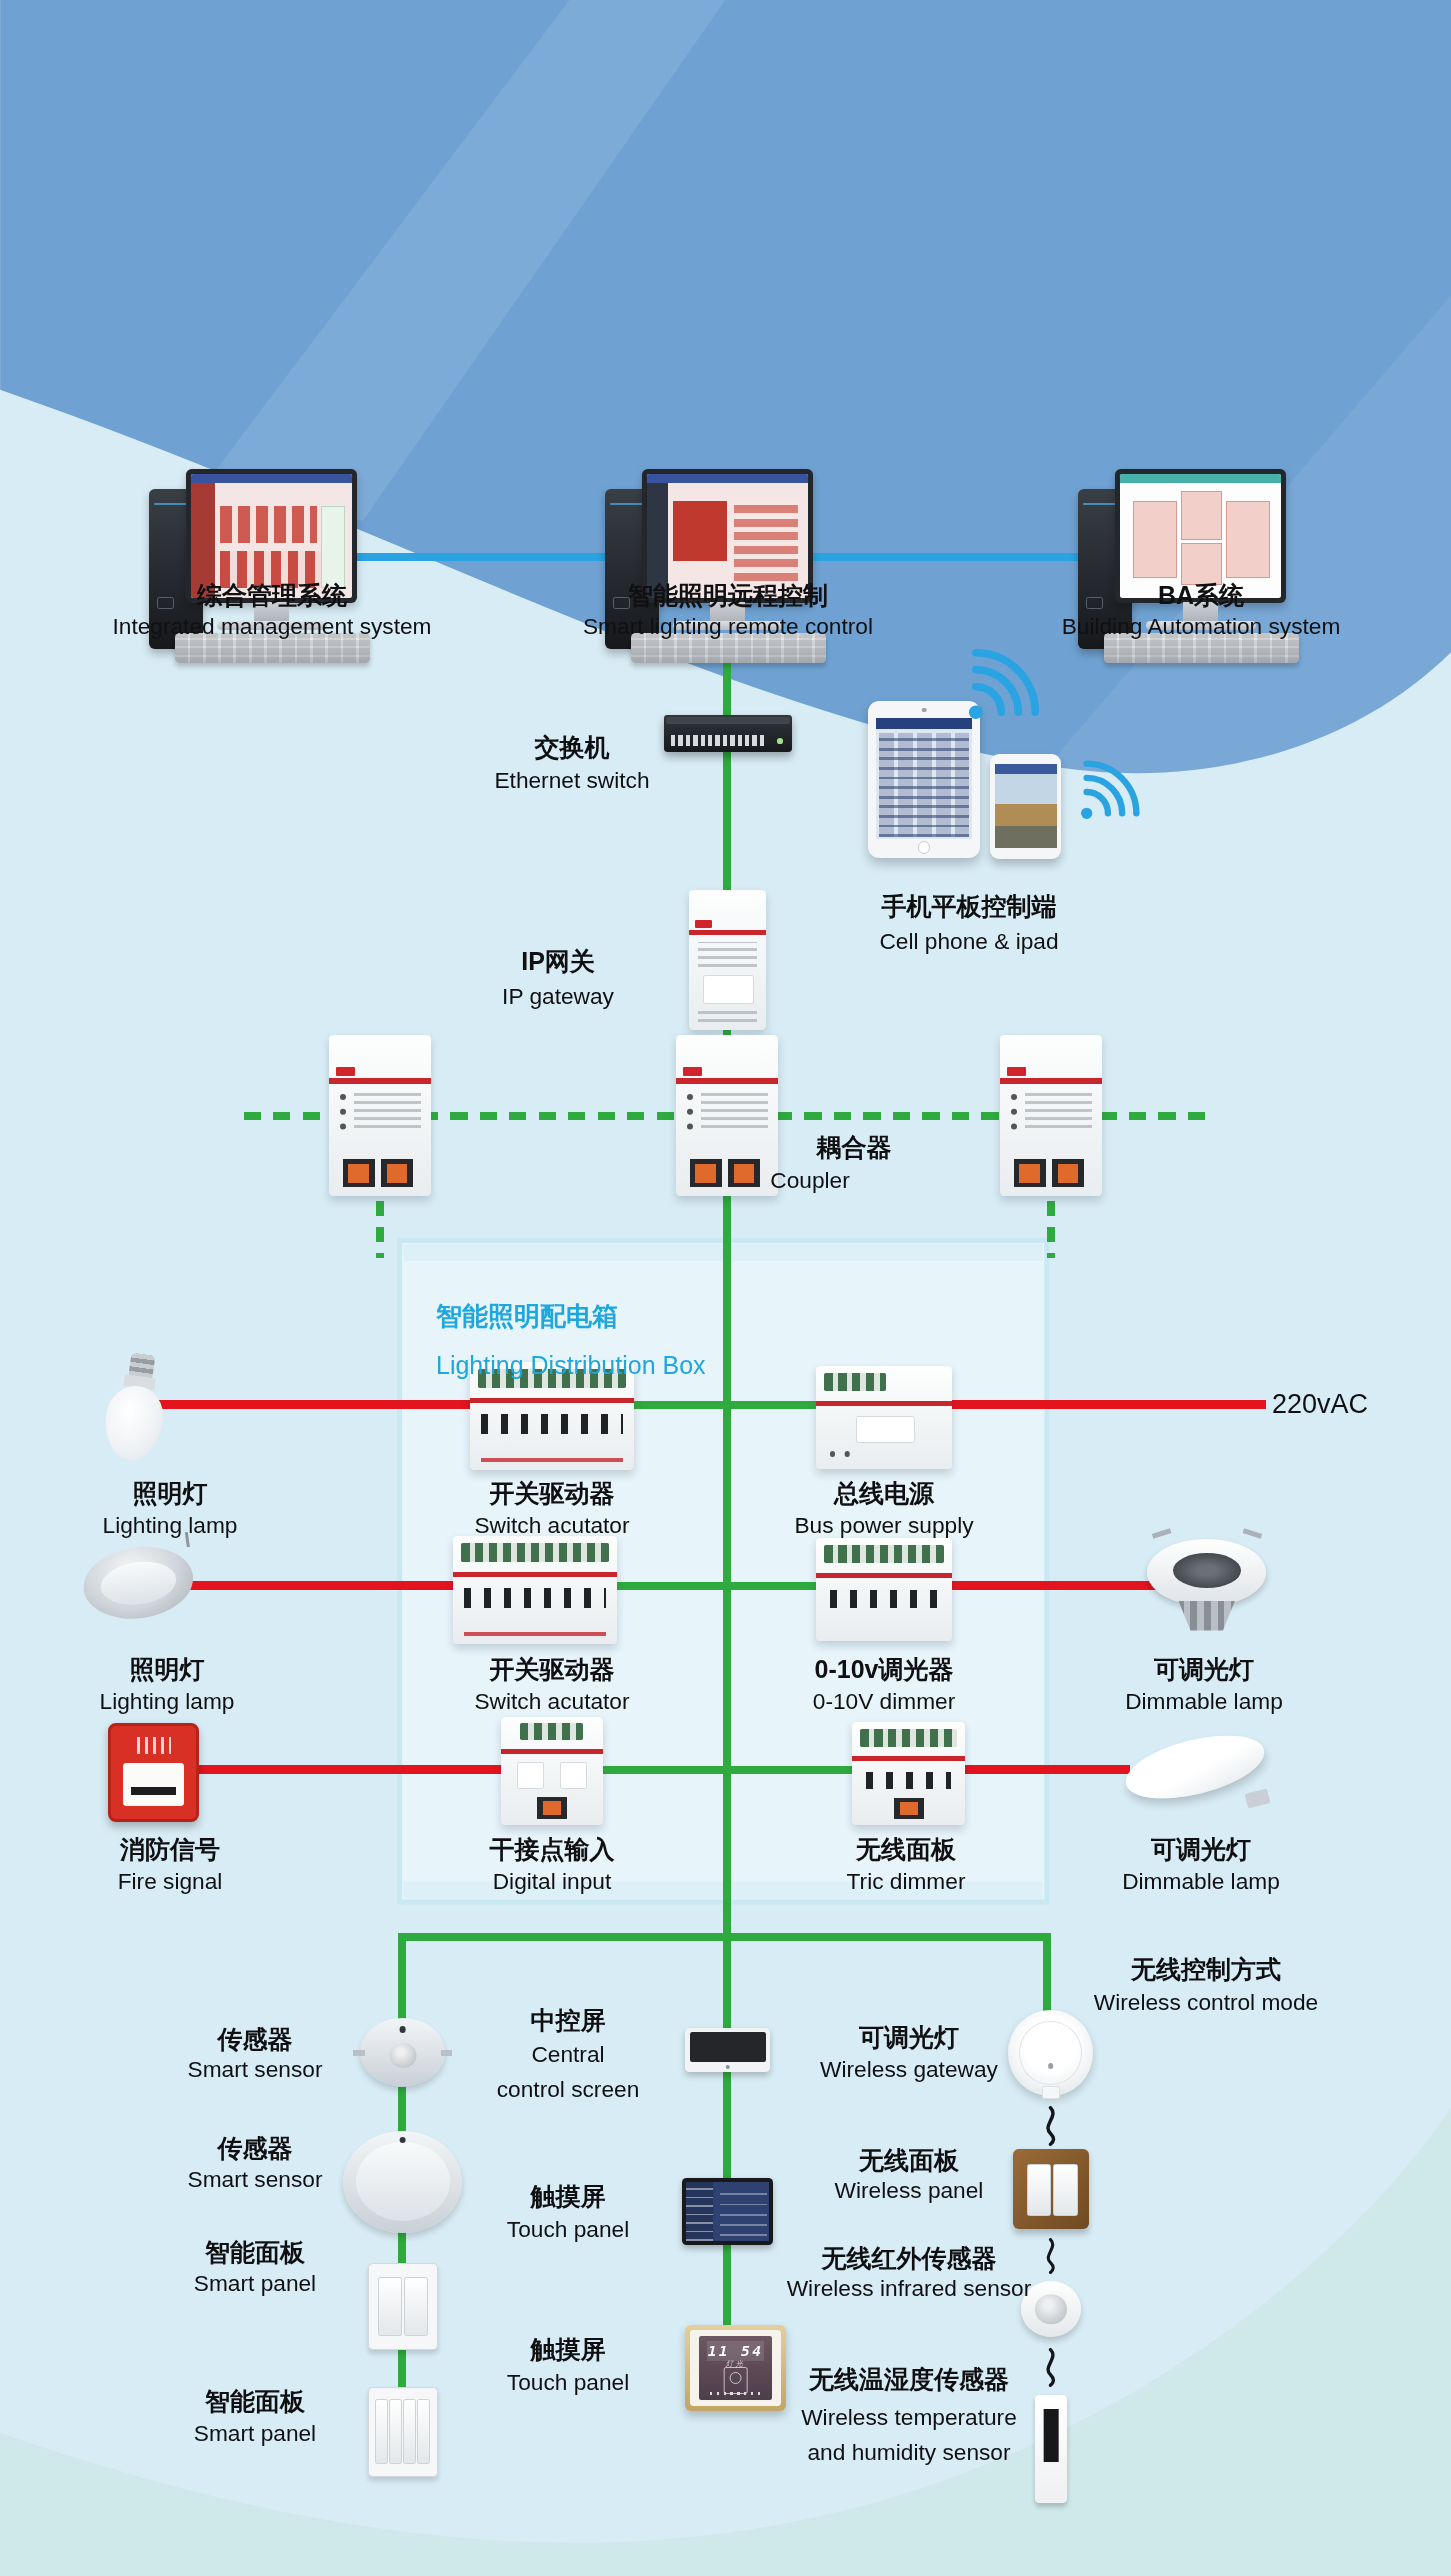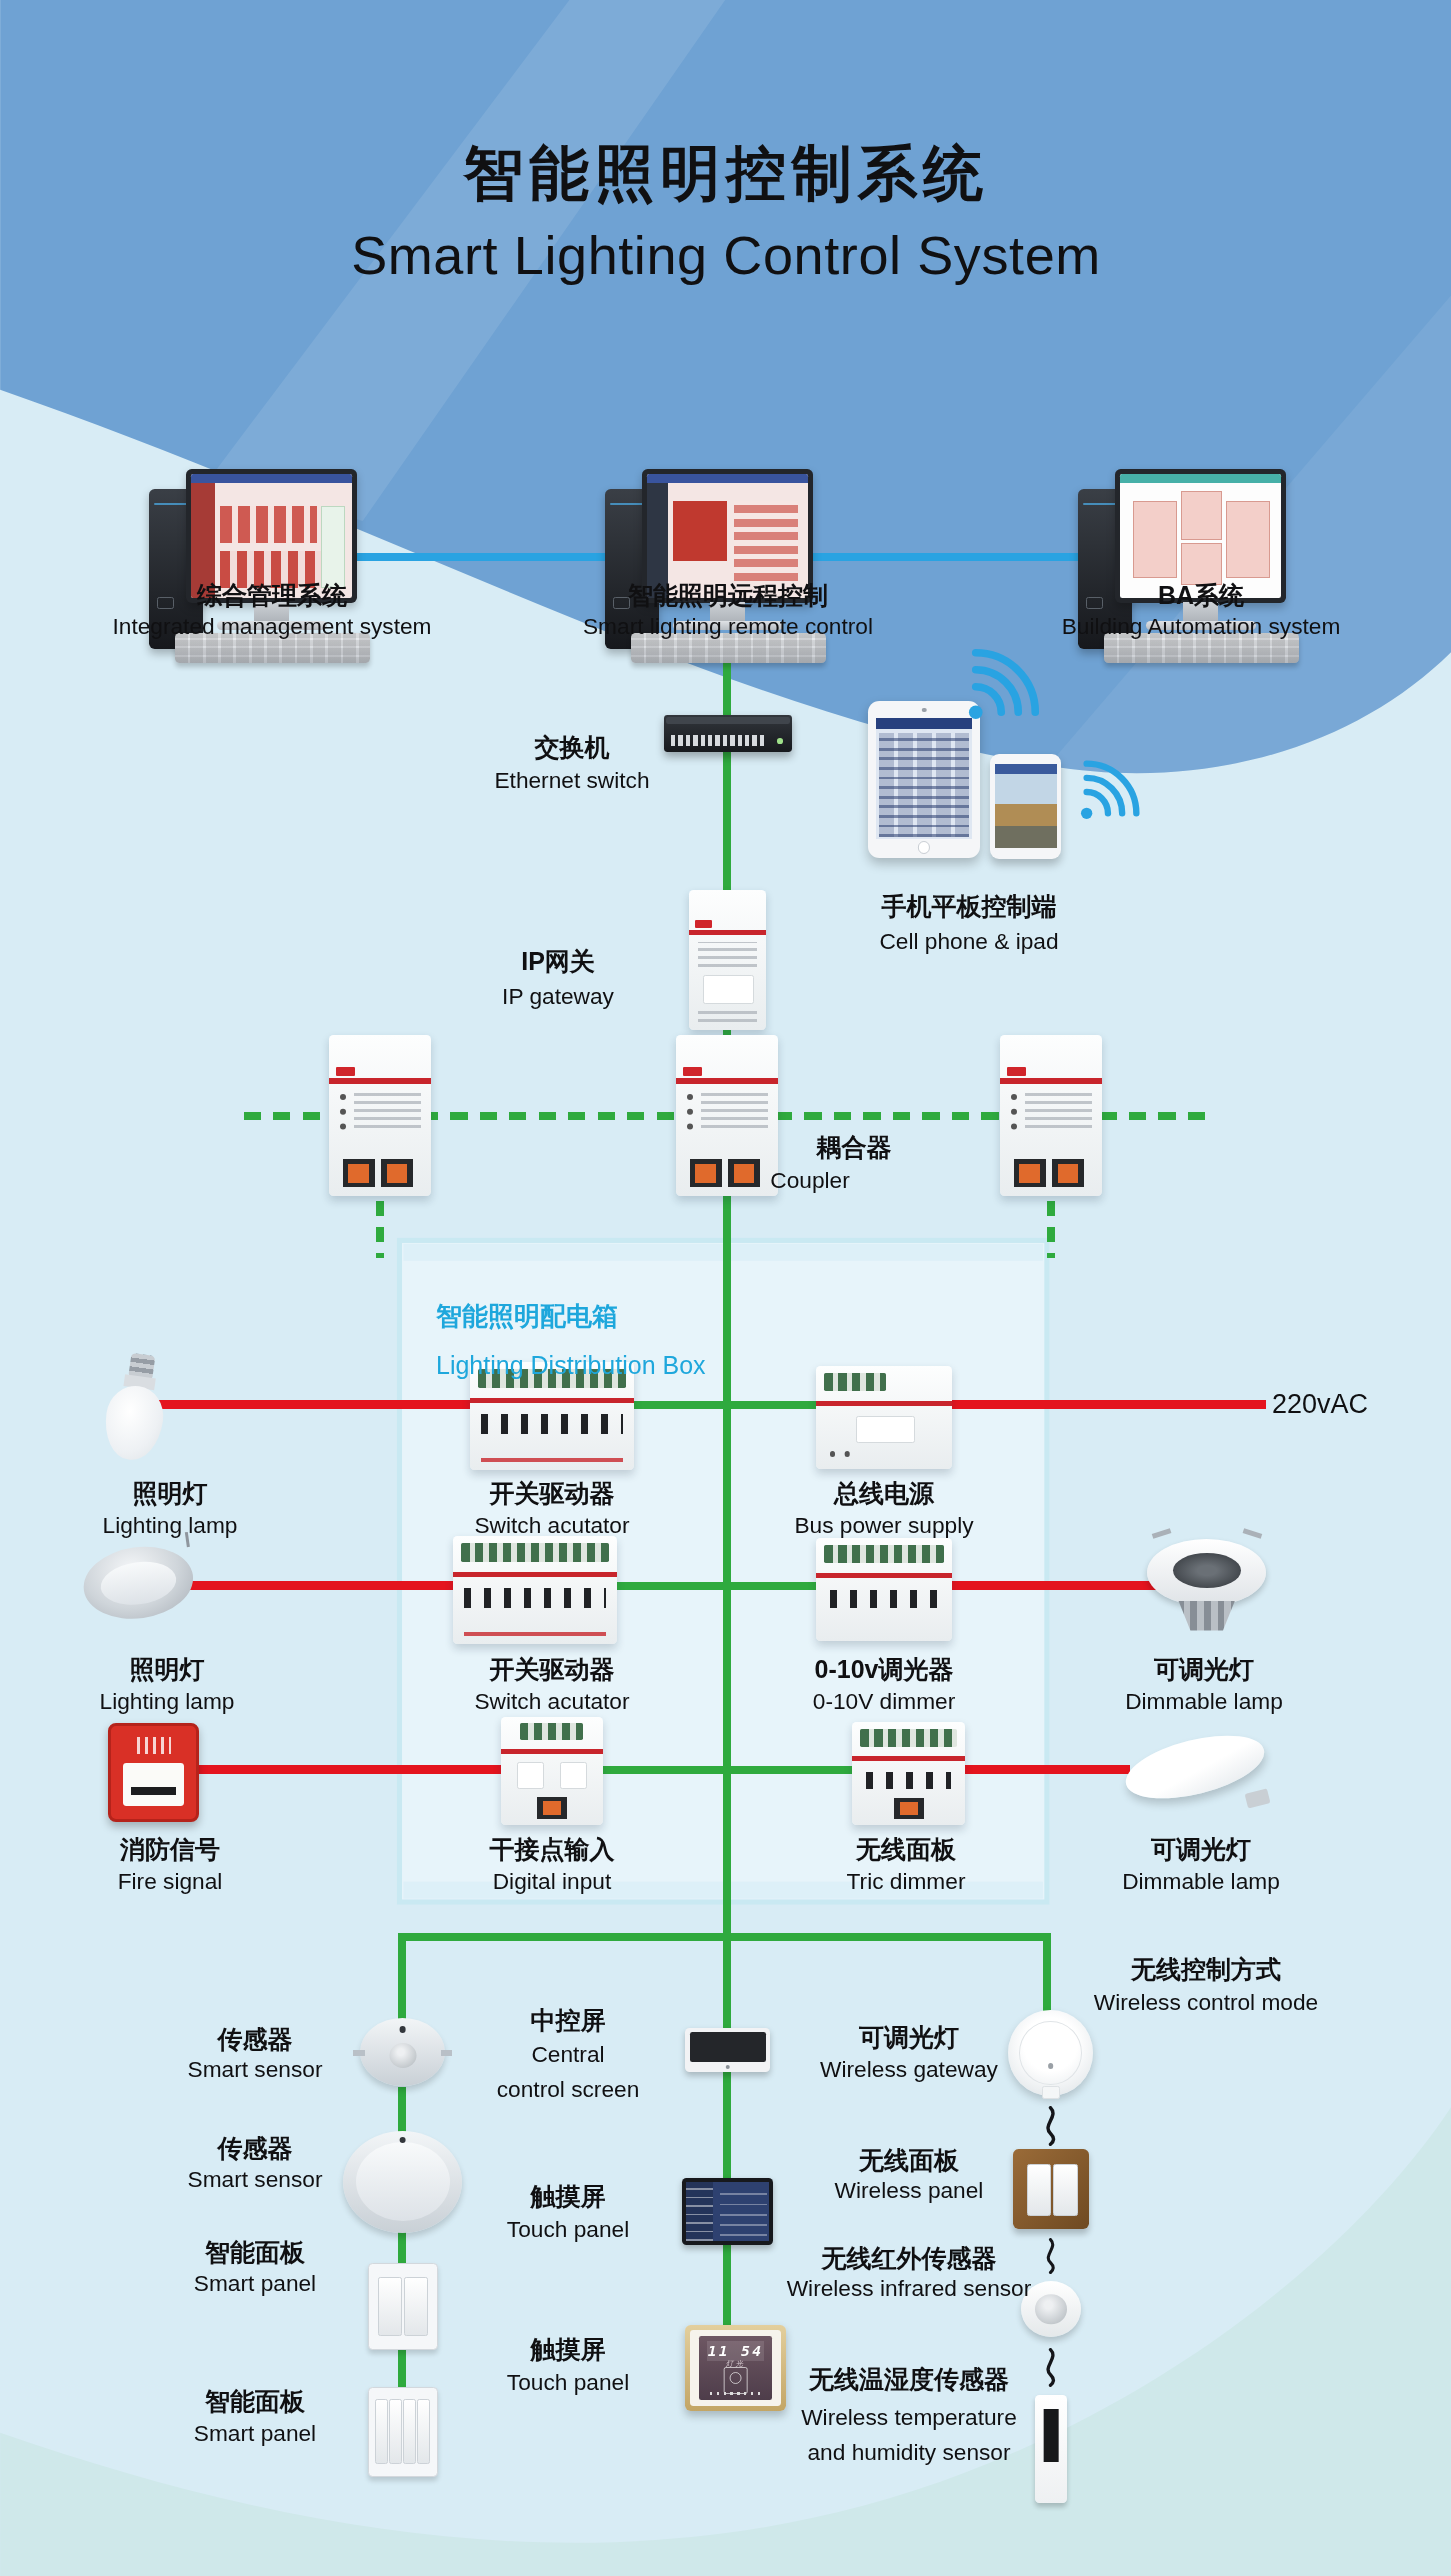--- a/index.html
+++ b/index.html
@@ -141,22 +141,20 @@
     <rect x="0" y="0" width="2563" height="4548" fill="#d8ecf5"></rect>
     <path d="M0,0 H2563 V1150 C2400,1312 2140,1400 1850,1352 C1290,1262 700,932 0,688 Z" fill="#6fa2d3"></path>
     <path d="M1005,0 L1280,0 L640,920 L375,838 Z" fill="rgba(255,255,255,0.10)"></path>
     <path d="M2563,520 L2563,1150 C2400,1312 2140,1400 1850,1352 Z" fill="rgba(255,255,255,0.07)"></path>
     <path d="M0,4295 C520,4475 1120,4590 1705,4365 C2120,4205 2420,3935 2563,3718 L2563,4548 L0,4548 Z" fill="#cfe8ea"></path>
     <rect x="705" y="2190" width="1143" height="1168" fill="#e7f4fa" stroke="#c9e9f2" stroke-width="9"></rect>
     <rect x="712" y="2196" width="1129" height="30" fill="#ddf0f8"></rect>
     <rect x="712" y="3322" width="1129" height="30" fill="#ddf0f8"></rect>
   </svg>
 
-  <div class="L tz" style="left:726px;top:139px;">智能照明控制系统</div>
-  <div class="L te" style="left:726px;top:224px;">Smart Lighting Control System</div>
 
   <div class="ln bh" style="left:266px;top:553px;width:940px;"></div>
   <div class="ln gv" style="left:723px;top:660px;height:1371px;"></div>
   <div class="ln dh" style="left:244px;top:1112px;width:963px;"></div>
   <div class="ln dv" style="left:376px;top:1201px;height:57px;"></div>
   <div class="ln dv" style="left:1047px;top:1201px;height:57px;"></div>
 
   <div class="ln rh" style="left:142px;top:1400px;width:413px;"></div>
   <div class="ln gh" style="left:552px;top:1401px;width:331px;"></div>
   <div class="ln rh" style="left:881px;top:1400px;width:385px;"></div>

